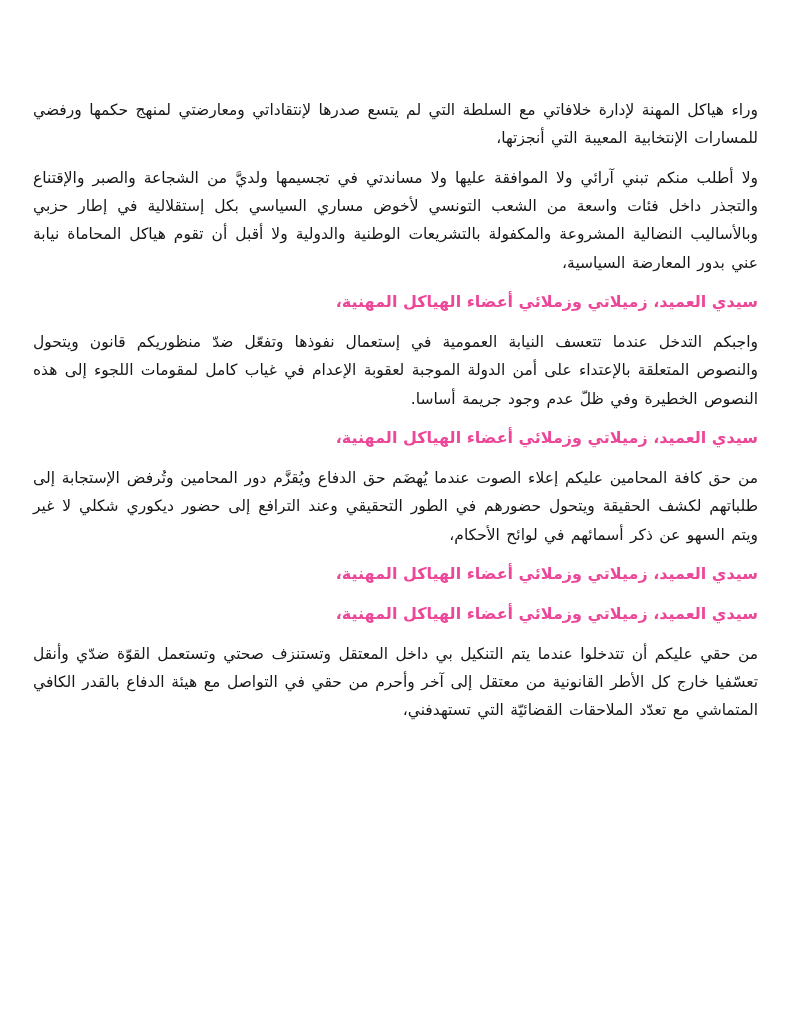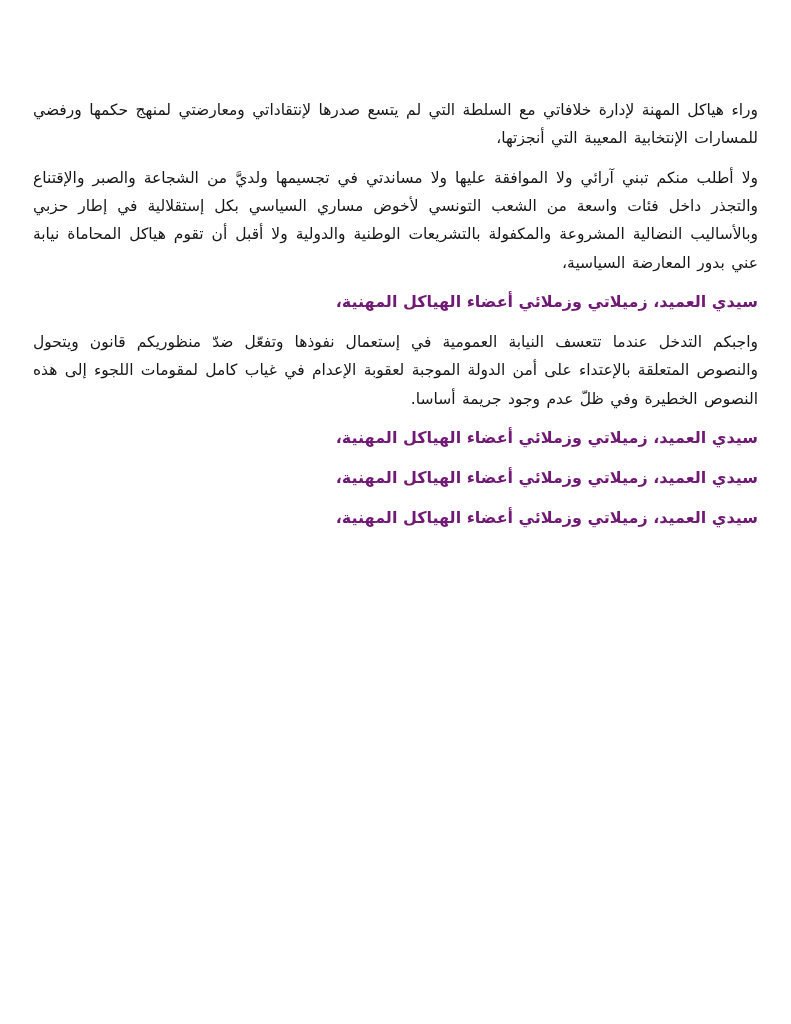--- a/index.html
+++ b/index.html
@@ -29,29 +29,31 @@
     text-align: justify;
     text-align-last: right;
     -moz-text-align-last: right;
     word-spacing: 1.5px;
     margin: 0 0 11px 0;
   }
   .heading {
     font-size: 16px;
     line-height: 1.8;
     font-weight: bold;
-    color: #701a75;
+    color: #ec4899;
     text-align: right;
     margin: 2px 0 11px 0;
   }
 </style>
 </head>
 <body>
 
 <div class="page">
   <p class="para">وراء هياكل المهنة لإدارة خلافاتي مع السلطة التي لم يتسع صدرها لإنتقاداتي ومعارضتي لمنهج حكمها ورفضي للمسارات الإنتخابية المعيبة التي أنجزتها،</p>
   <p class="para">ولا أطلب منكم تبني آرائي ولا الموافقة عليها ولا مساندتي في تجسيمها ولديَّ من الشجاعة والصبر والإقتناع والتجذر داخل فئات واسعة من الشعب التونسي لأخوض مساري السياسي بكل إستقلالية في إطار حزبي وبالأساليب النضالية المشروعة والمكفولة بالتشريعات الوطنية والدولية ولا أقبل أن تقوم هياكل المحاماة نيابة عني بدور المعارضة السياسية،</p>
   <h3 class="heading">سيدي العميد، زميلاتي وزملائي أعضاء الهياكل المهنية،</h3>
   <p class="para">واجبكم التدخل عندما تتعسف النيابة العمومية في إستعمال نفوذها وتفعّل ضدّ منظوريكم قانون ويتحول والنصوص المتعلقة بالإعتداء على أمن الدولة الموجبة لعقوبة الإعدام في غياب كامل لمقومات اللجوء إلى هذه النصوص الخطيرة وفي ظلّ عدم وجود جريمة أساسا.</p>
   <h3 class="heading">سيدي العميد، زميلاتي وزملائي أعضاء الهياكل المهنية،</h3>
+  <p class="para">من حق كافة المحامين عليكم إعلاء الصوت عندما يُهضَم حق الدفاع ويُقزَّم دور المحامين وتُرفض الإستجابة إلى طلباتهم لكشف الحقيقة ويتحول حضورهم في الطور التحقيقي وعند الترافع إلى حضور ديكوري شكلي لا غير ويتم السهو عن ذكر أسمائهم في لوائح الأحكام،</p>
   <h3 class="heading">سيدي العميد، زميلاتي وزملائي أعضاء الهياكل المهنية،</h3>
   <h3 class="heading">سيدي العميد، زميلاتي وزملائي أعضاء الهياكل المهنية،</h3>
+  <p class="para">من حقي عليكم أن تتدخلوا عندما يتم التنكيل بي داخل المعتقل وتستنزف صحتي وتستعمل القوّة ضدّي وأنقل تعسّفيا خارج كل الأطر القانونية من معتقل إلى آخر وأحرم من حقي في التواصل مع هيئة الدفاع بالقدر الكافي المتماشي مع تعدّد الملاحقات القضائيّة التي تستهدفني،</p>
 </div>
 
 </body></html>

